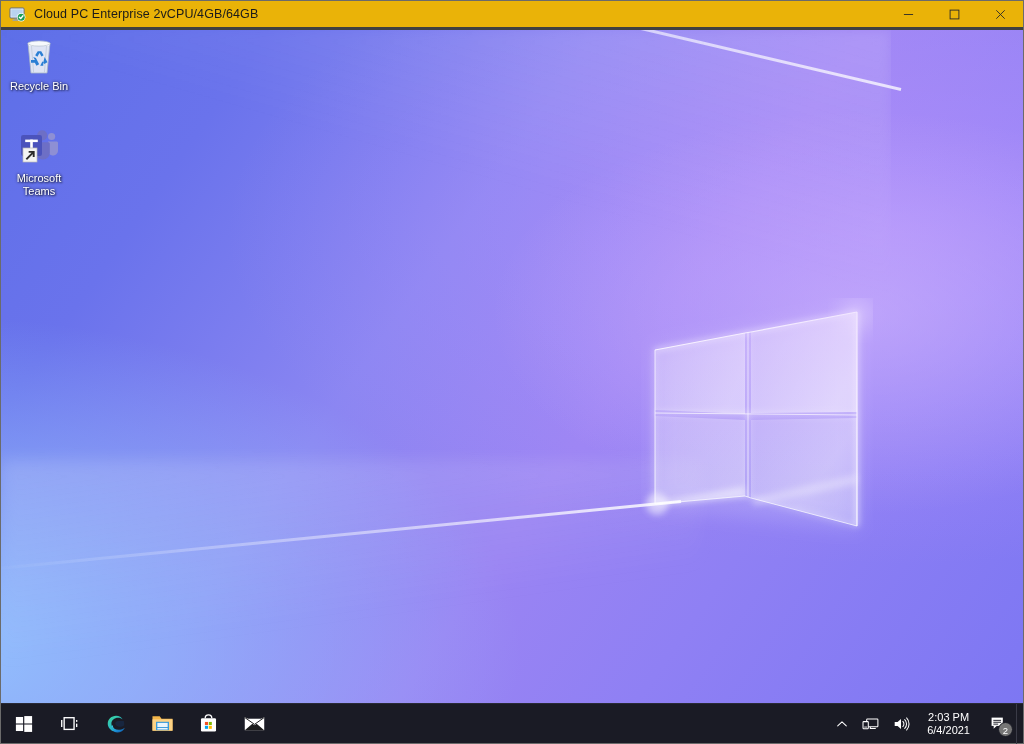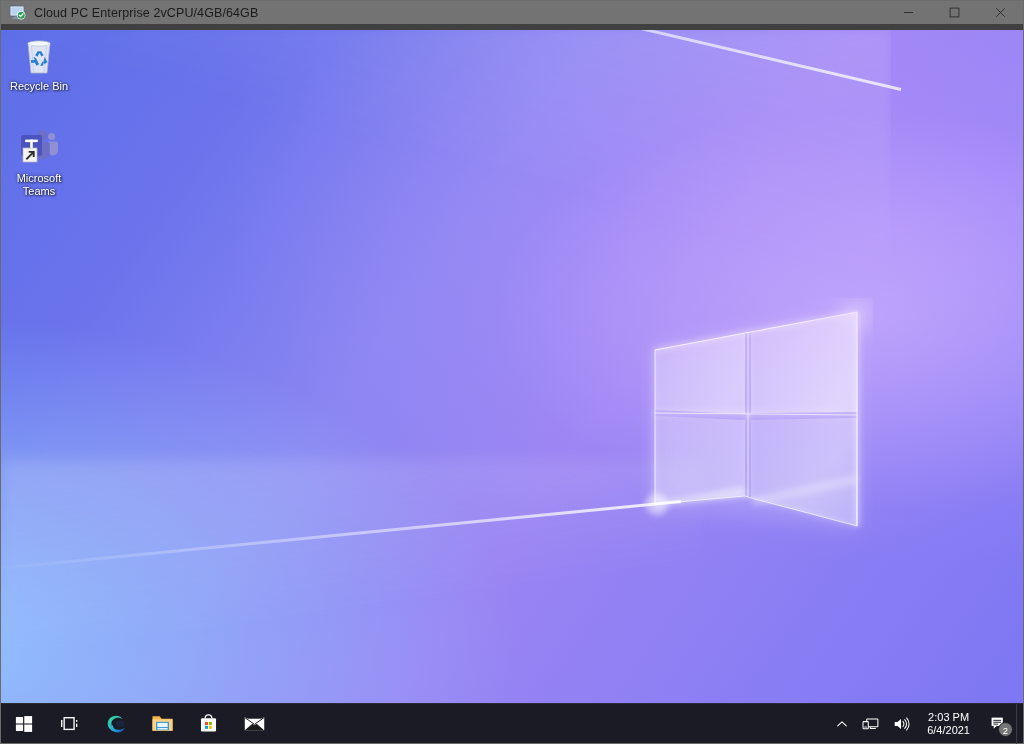--- a/index.html
+++ b/index.html
@@ -13,23 +13,23 @@
   #app-window {
     position:relative; width:1024px; height:744px;
     background:#ffffff;
     border:1px solid #6b6b6b;
     display:flex; flex-direction:column;
   }
 
   
   #title-bar {
     height:29px; flex:0 0 29px;
-    background:#737373;
+    background:#eab308;
     display:flex; align-items:center;
-    border-bottom:6px solid #404040;
+    border-bottom:3px solid #404040;
     user-select:none;
   }
   #title-icon { width:17px; height:17px; margin-left:8px; margin-right:8px; flex:0 0 auto; position:relative; }
   #title-text {
     font-size:12.5px; color:#1b1b1b; letter-spacing:0.1px;
     white-space:nowrap; flex:1 1 auto;
   }
   .win-btn {
     width:46px; height:29px; flex:0 0 46px;
     display:flex; align-items:center; justify-content:center;

